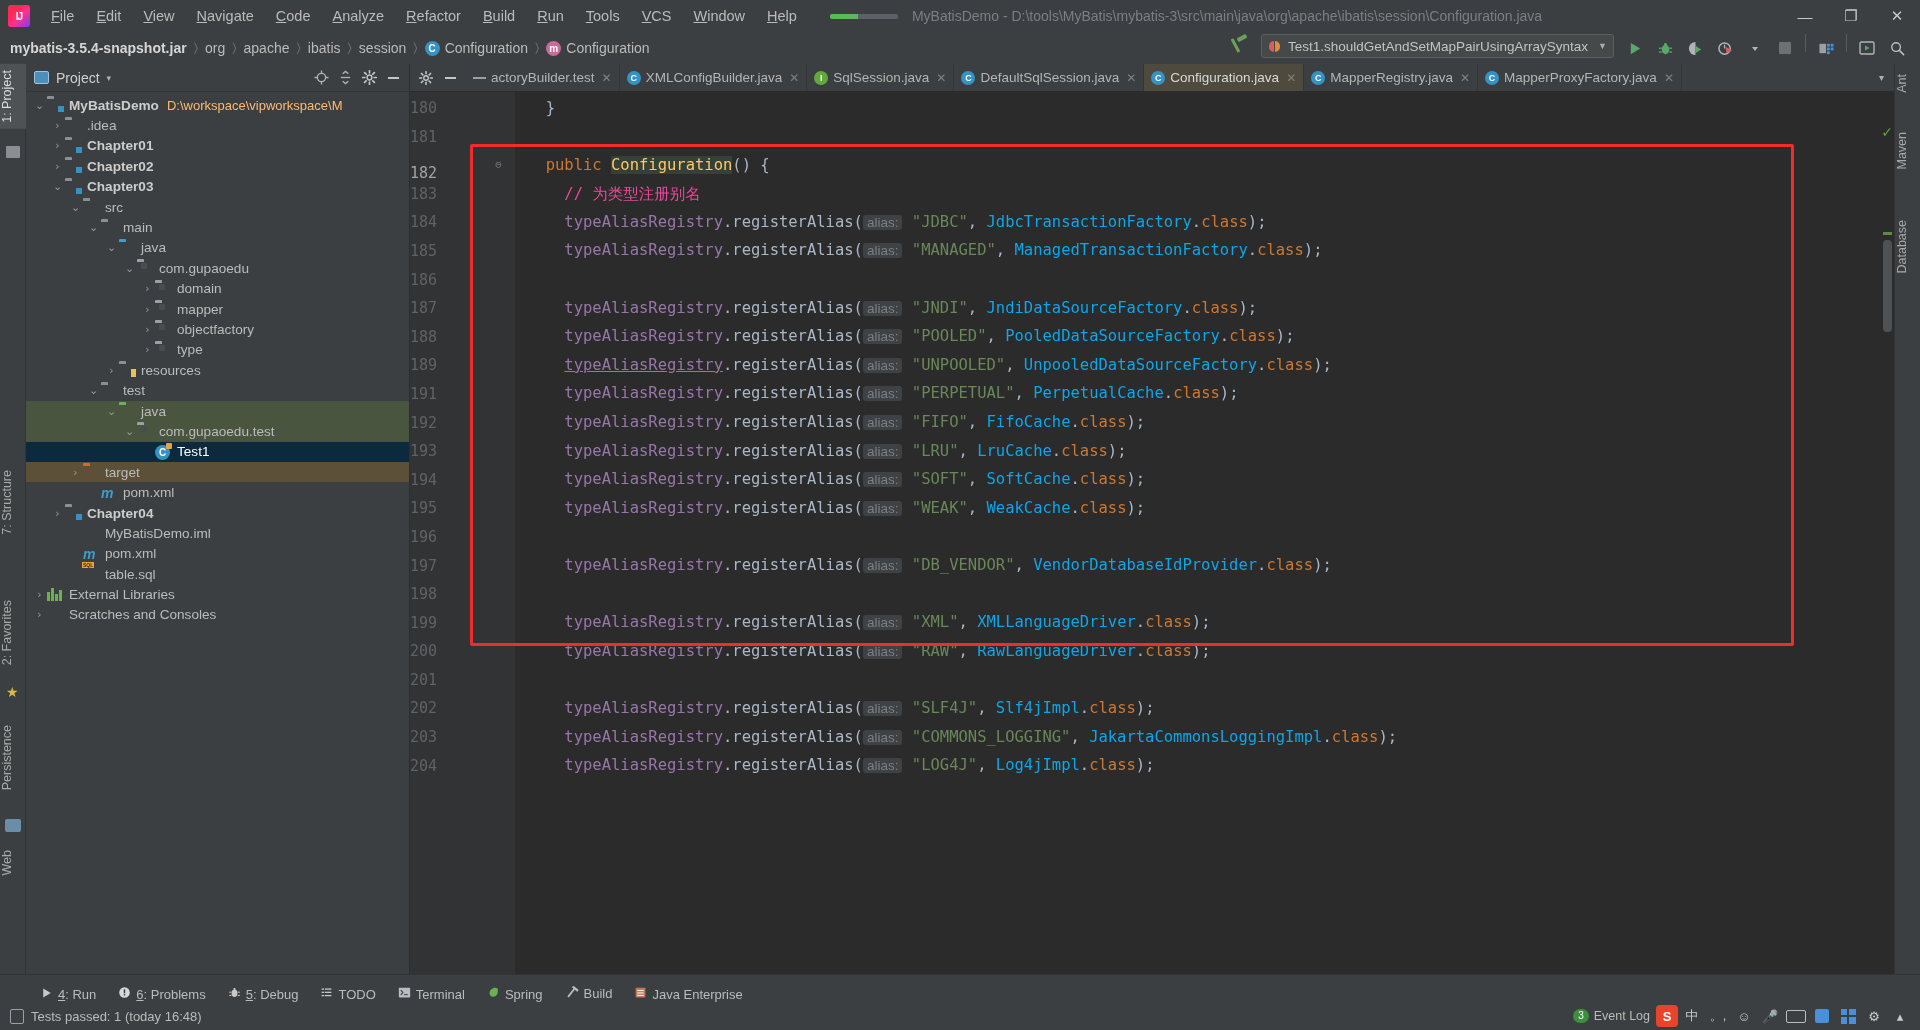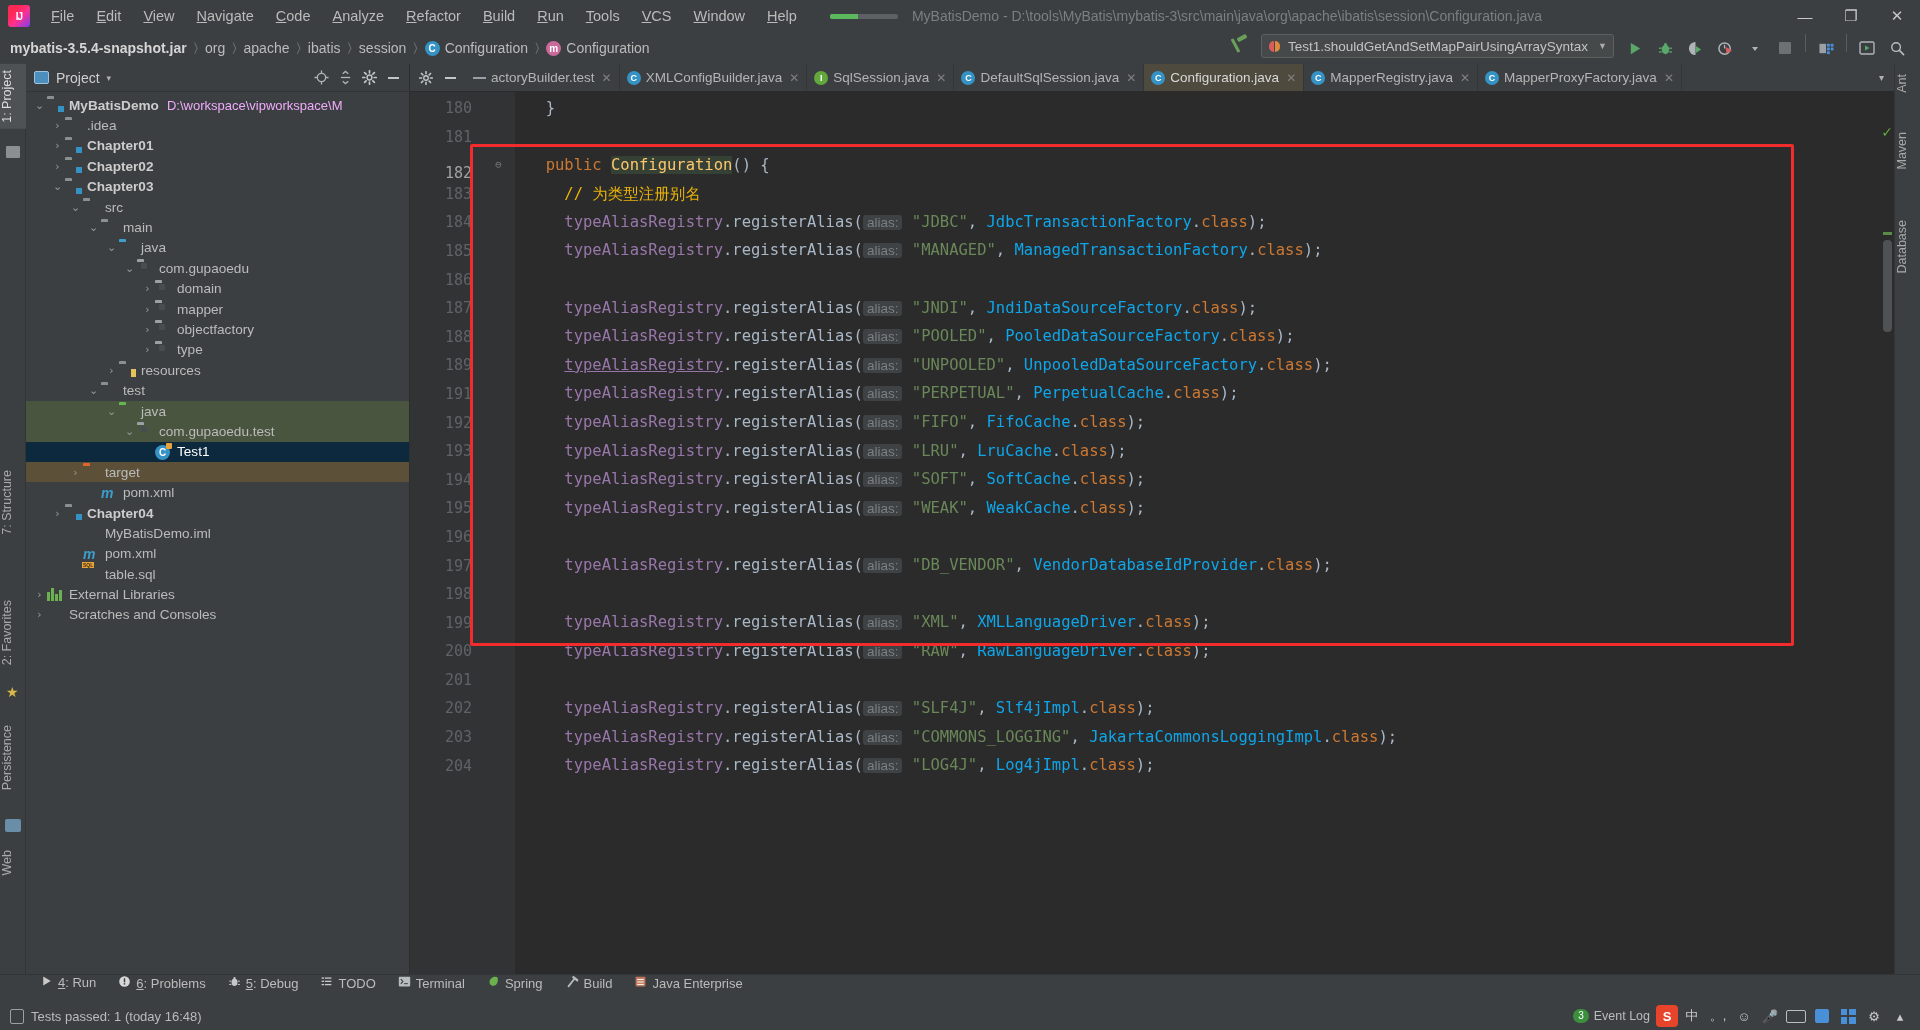--- a/index.html
+++ b/index.html
@@ -199,21 +199,21 @@
     width: 14px; height: 14px; background: #b7bcc0; border-radius: 1px; position: relative;
   }
   .sql-ic::after {
     content: "SQL"; position: absolute; left: -1px; bottom: -1px; font-size: 5px;
     background: #e8a33d; color: #3c2d0c; padding: 0 1px; font-weight: bold;
   }
   .lib-ic { display: flex; gap: 1.5px; align-items: flex-end; height: 13px; }
   .lib-ic i { width: 2.5px; background: #6cb14f; display: block; }
   .scr-ic { width: 14px; height: 13px; background: #7fa7c4; border-radius: 2px; }
   .tlabel.bold { font-weight: bold; color: #cdcdcd; text-align: center; }
-  .tpath { color: #f0abfc; font-size: 13px; margin-left: 8px; }
+  .tpath { color: #fdba74; font-size: 13px; margin-left: 8px; }
 
   
   .editor-area {
     position: absolute; left: 410px; top: 64px; right: 26px; bottom: 56px;
     background: #2b2b2b;
   }
   .tabbar {
     height: 28px; background: #3c3f41; display: flex; align-items: stretch;
     border-bottom: 1px solid #2b2b2b; overflow: hidden;
   }
@@ -236,31 +236,31 @@
   .gutter {
     position: absolute; left: 0; top: 0; bottom: 0; width: 105px; background: #313335;
   }
   .code-lines {
     position: absolute; left: 0; right: 0; top: 0; bottom: 0;
     font-family: "DejaVu Sans Mono", monospace; font-size: 15.5px; line-height: 28.6px;
     padding-top: 2px;
   }
   .cline { height: 28.6px; display: flex; align-items: center; white-space: pre; }
   .lnum {
-    width: 72px; text-align: right; padding-right: 10px; color: #606366;
+    width: 72px; padding-right: 10px; color: #606366;
     font-size: 15px; flex: none;
   }
   .lnum.cur { color: #a4a3a3; margin-top: 16px; }
   .fold { width: 33px; text-align: center; color: #777; font-size: 11px; flex: none; }
   .ctext { padding-left: 12px; }
   .kw { color: #cc7832; }
   .str { color: #6a8759; }
   .fld { color: #9876aa; }
   .cls { color: #0ea5e9; }
-  .cmt { color: #eab308; }
+  .cmt { color: #ec4899; }
   .plain { color: #a9b7c6; }
   .hint {
     background: #3f4244; color: #7a7f85; border-radius: 3px; padding: 0 4px;
     font-size: 13.5px; font-family: "Liberation Sans", sans-serif;
   }
   .ctorname { background: #364135; color: #ffc66d; }
   .undl { text-decoration: underline; text-decoration-color: #9876aa; }
   .redbox {
     position: absolute; border: 3px solid #f22c2c; border-radius: 2px; pointer-events: none;
   }
@@ -269,21 +269,21 @@
   }
   .scroll-thumb {
     position: absolute; right: 2px; width: 9px; background: #4e5254; border-radius: 4px;
   }
   .marker { position: absolute; right: 2px; width: 9px; height: 3px; }
   .check-ok { position: absolute; right: 1px; top: 4px; color: #62a83c; font-size: 14px; }
 
   
   .toolwin-bar {
     position: absolute; left: 0; bottom: 28px; width: 1920px; height: 28px;
-    background: #3c3f41; display: flex; align-items: flex-start; padding-left: 30px;
+    background: #3c3f41; display: flex; align-items: flex-end; padding-left: 30px;
     border-top: 1px solid #323436;
   }
   .tw {
     display: flex; align-items: center; gap: 5px; padding: 0 11px; font-size: 13px;
     color: #bbbbbb; white-space: nowrap;
   }
   .tw u { text-decoration: underline; }
   .statusbar {
     position: absolute; left: 0; bottom: 0; width: 1920px; height: 28px;
     background: #3c3f41; display: flex; align-items: center; padding-left: 6px;

